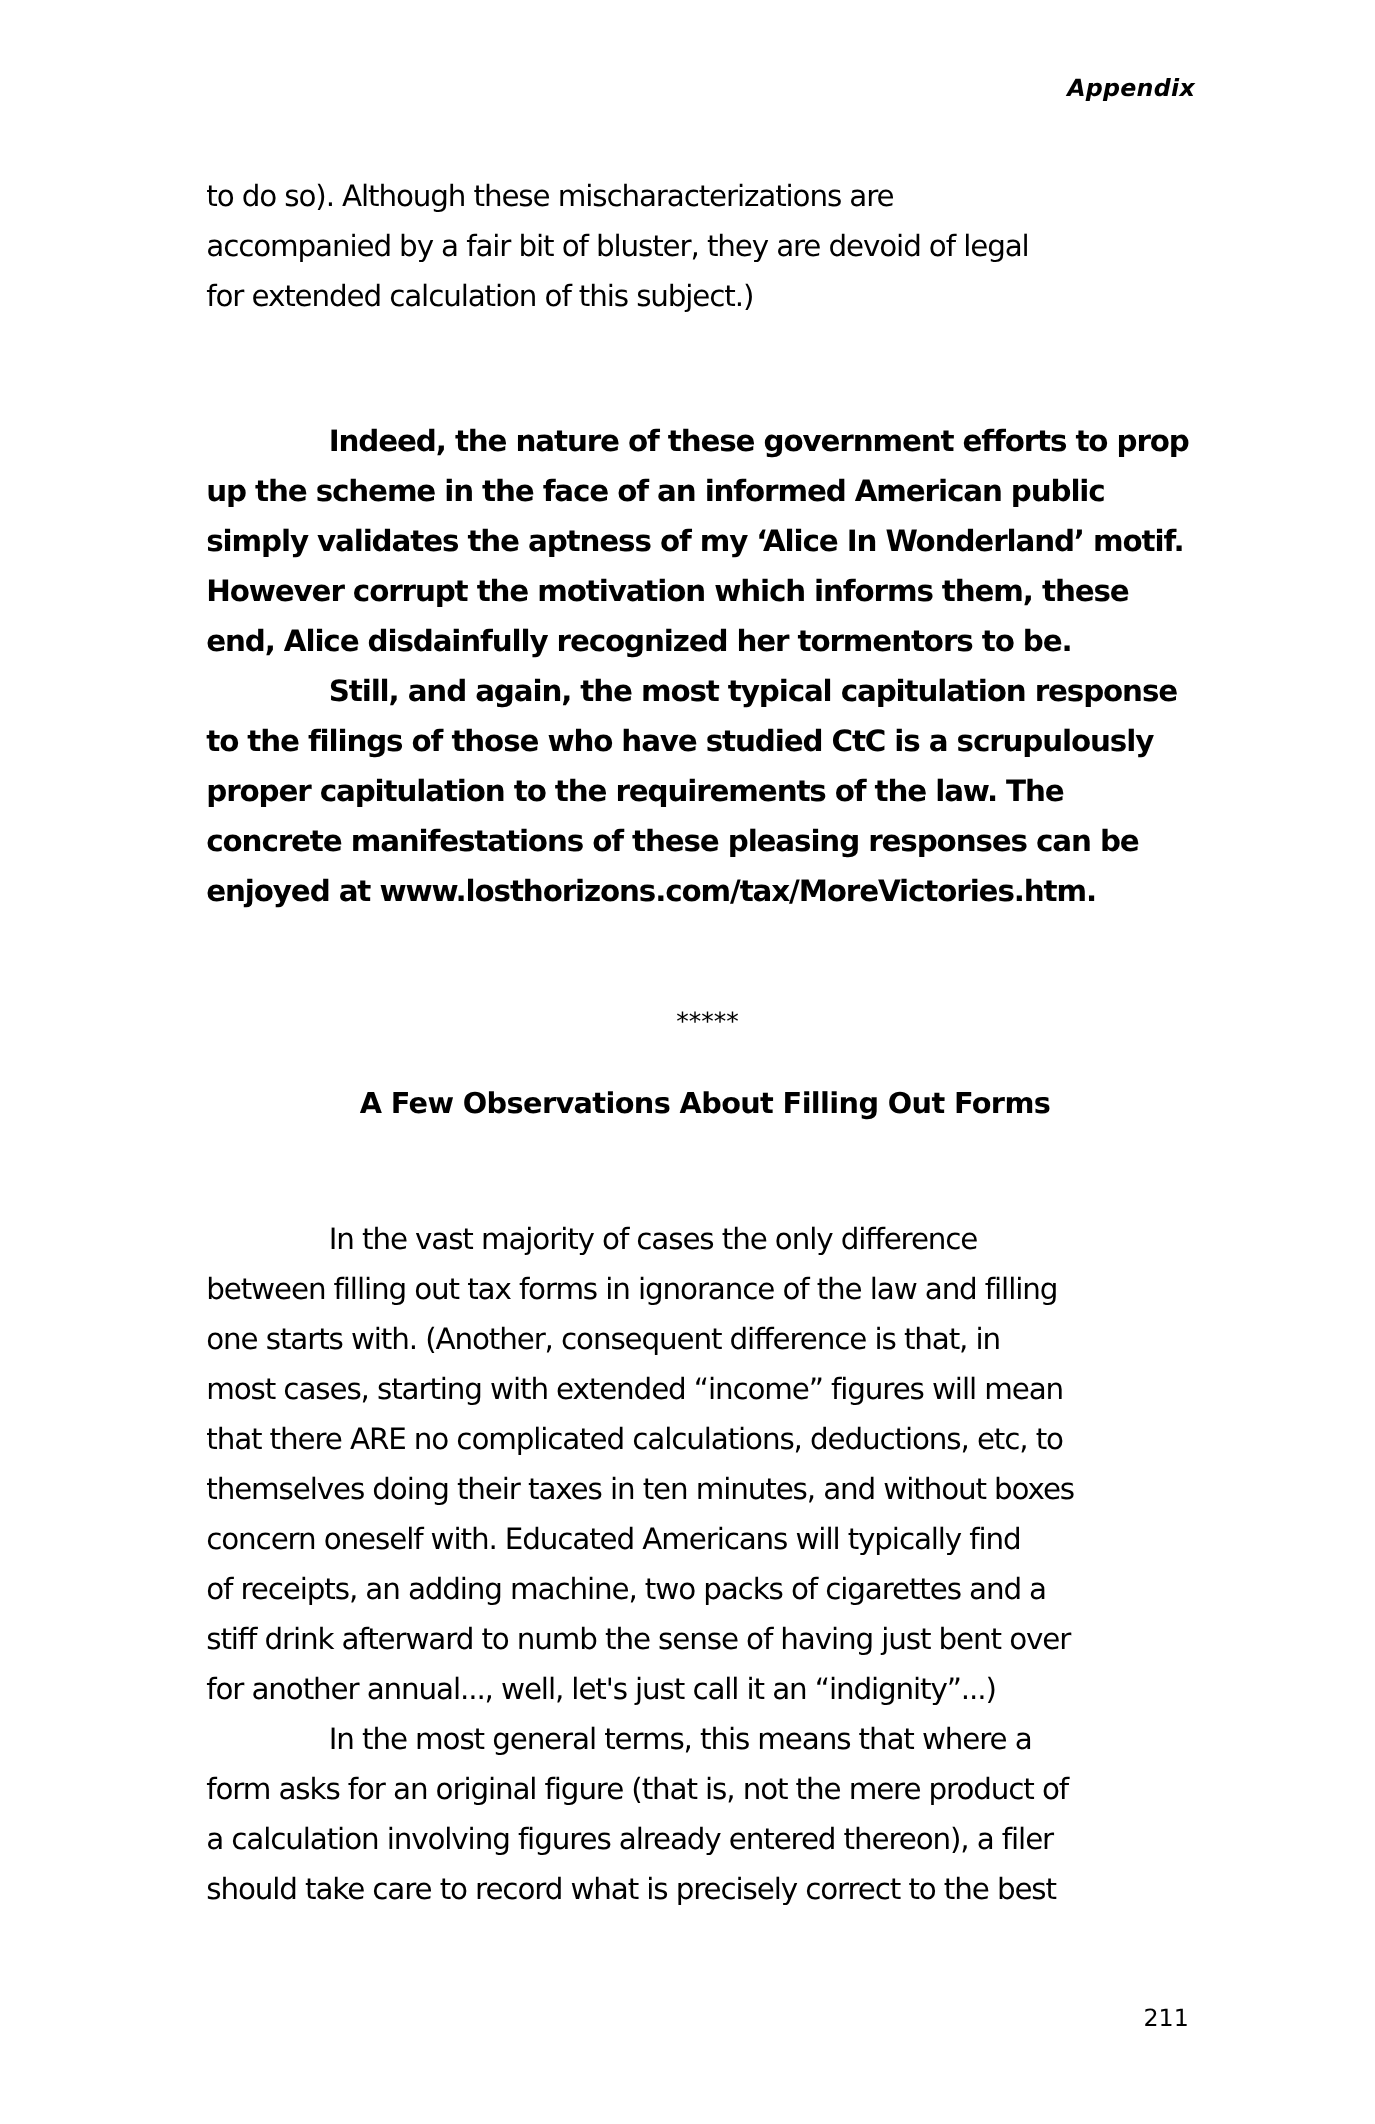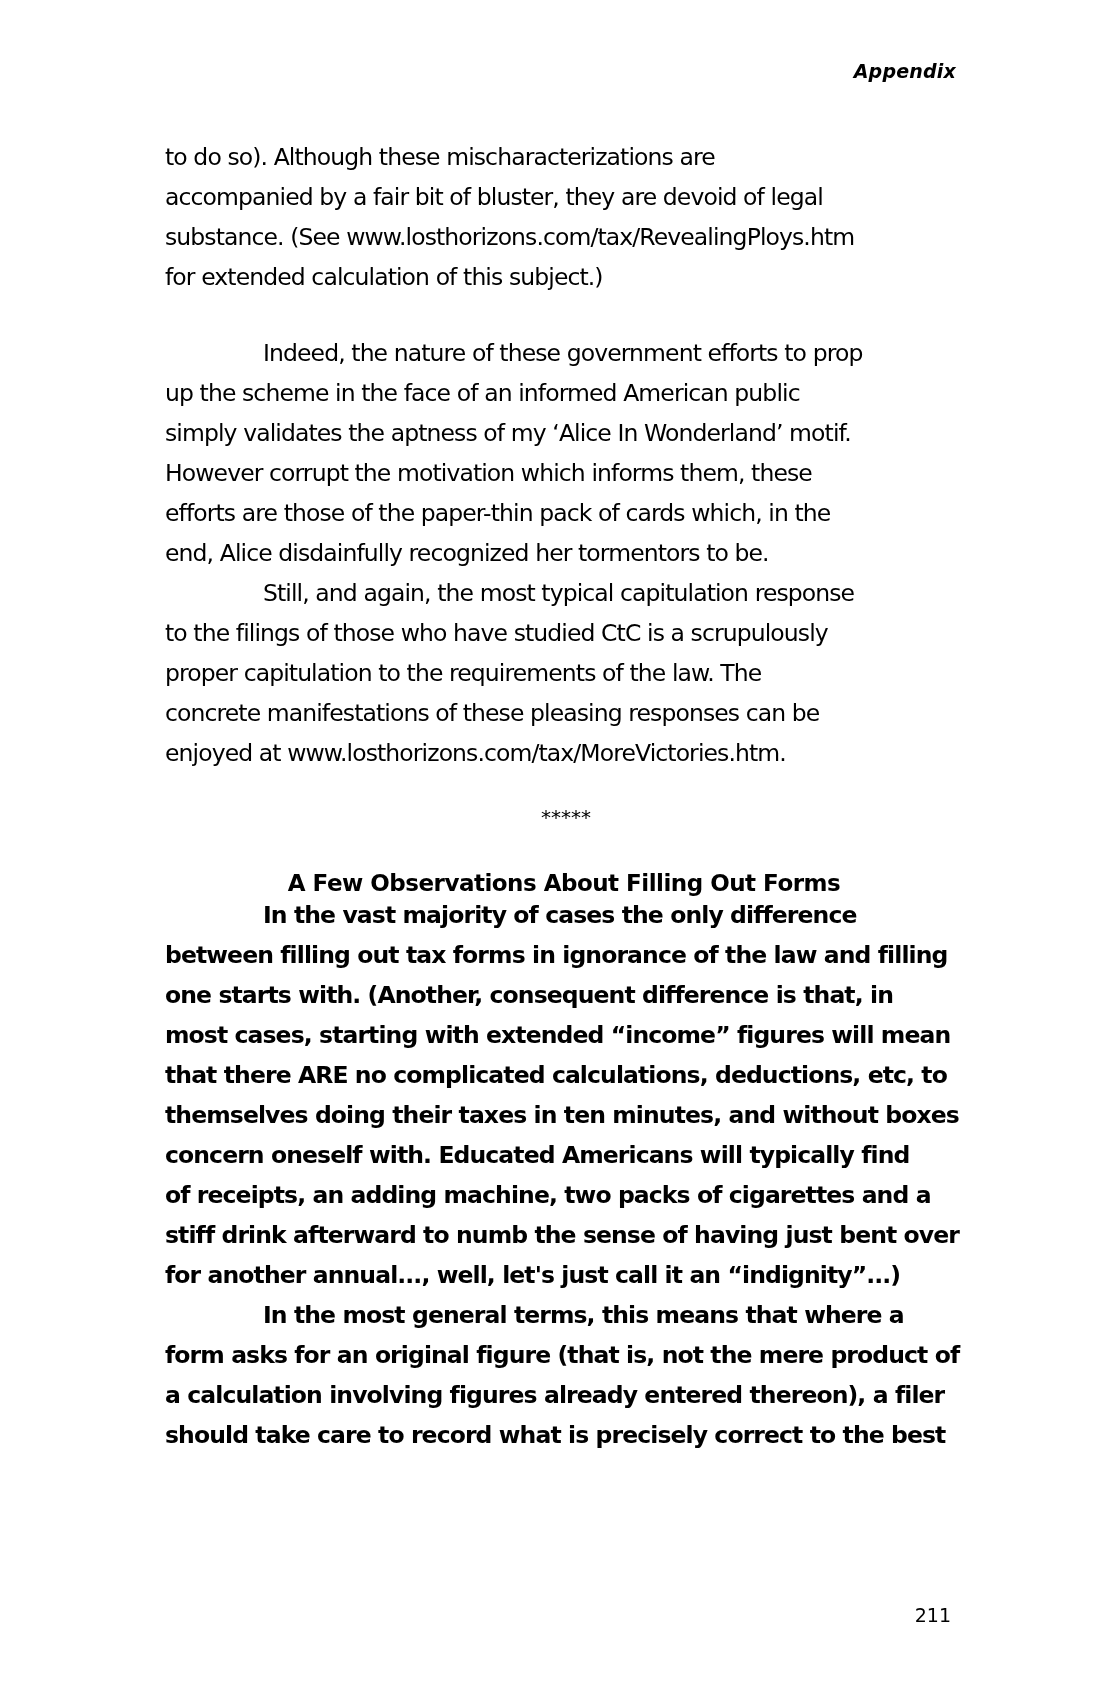--- a/index.html
+++ b/index.html
@@ -43,22 +43,22 @@
   }
   .line {
     display: block;
     white-space: nowrap;
     height: 40px;
   }
   .indent {
     padding-left: 98px;
   }
   .block1 { top: 137px; }
-  .block2 { top: 333px; }
-  .block4 { top: 895px; font-weight: bold; }
+  .block2 { top: 333px; font-weight: bold; }
+  .block4 { top: 971px; }
   .separator {
     position: absolute;
     top: 805px;
     left: 0;
     width: 1100px;
     text-align: center;
     font-family: "DejaVu Sans", sans-serif;
     font-size: 20px;
     letter-spacing: 0px;
     padding-left: 32px;
@@ -88,30 +88,28 @@
 </head>
 <body>
 
 <div class="page">
 
   <div class="running-header">Appendix</div>
 
   <div class="body-text block1">
     <span class="line">to do so).  Although these mischaracterizations are</span>
     <span class="line">accompanied by a fair bit of bluster, they are devoid of legal</span>
-    <span class="line">substance.  (See www.losthorizons.com/tax/RevealingPloys.htm</span>
     <span class="line">for extended calculation of this subject.)</span>
   </div>
 
   <div class="body-text block2">
     <span class="line indent">Indeed, the nature of these government efforts to prop</span>
     <span class="line">up the scheme in the face of an informed American public</span>
     <span class="line">simply validates the aptness of my ‘Alice In Wonderland’ motif.</span>
     <span class="line">However corrupt the motivation which informs them, these</span>
-    <span class="line">efforts are those of the paper-thin pack of cards which, in the</span>
     <span class="line">end, Alice disdainfully recognized her tormentors to be.</span>
     <span class="line indent">Still, and again, the most typical capitulation response</span>
     <span class="line">to the filings of those who have studied CtC is a scrupulously</span>
     <span class="line">proper capitulation to the requirements of the law.  The</span>
     <span class="line">concrete manifestations of these pleasing responses can be</span>
     <span class="line">enjoyed at www.losthorizons.com/tax/MoreVictories.htm.</span>
   </div>
 
   <div class="separator">*****</div>
 

